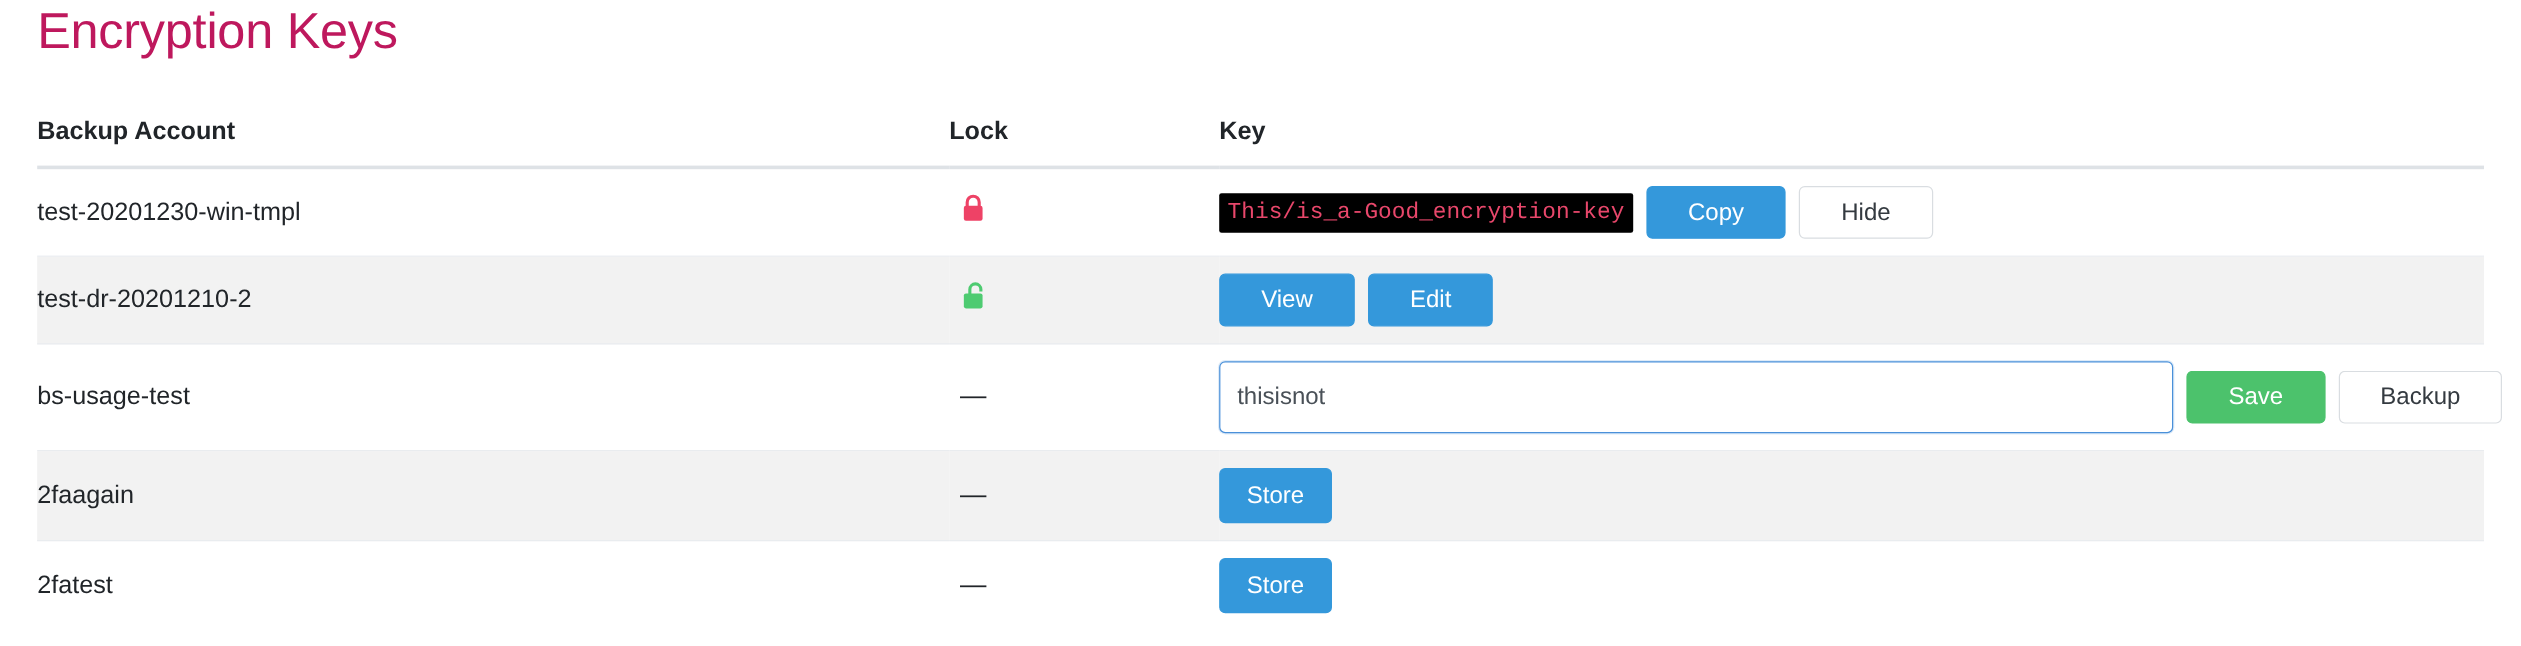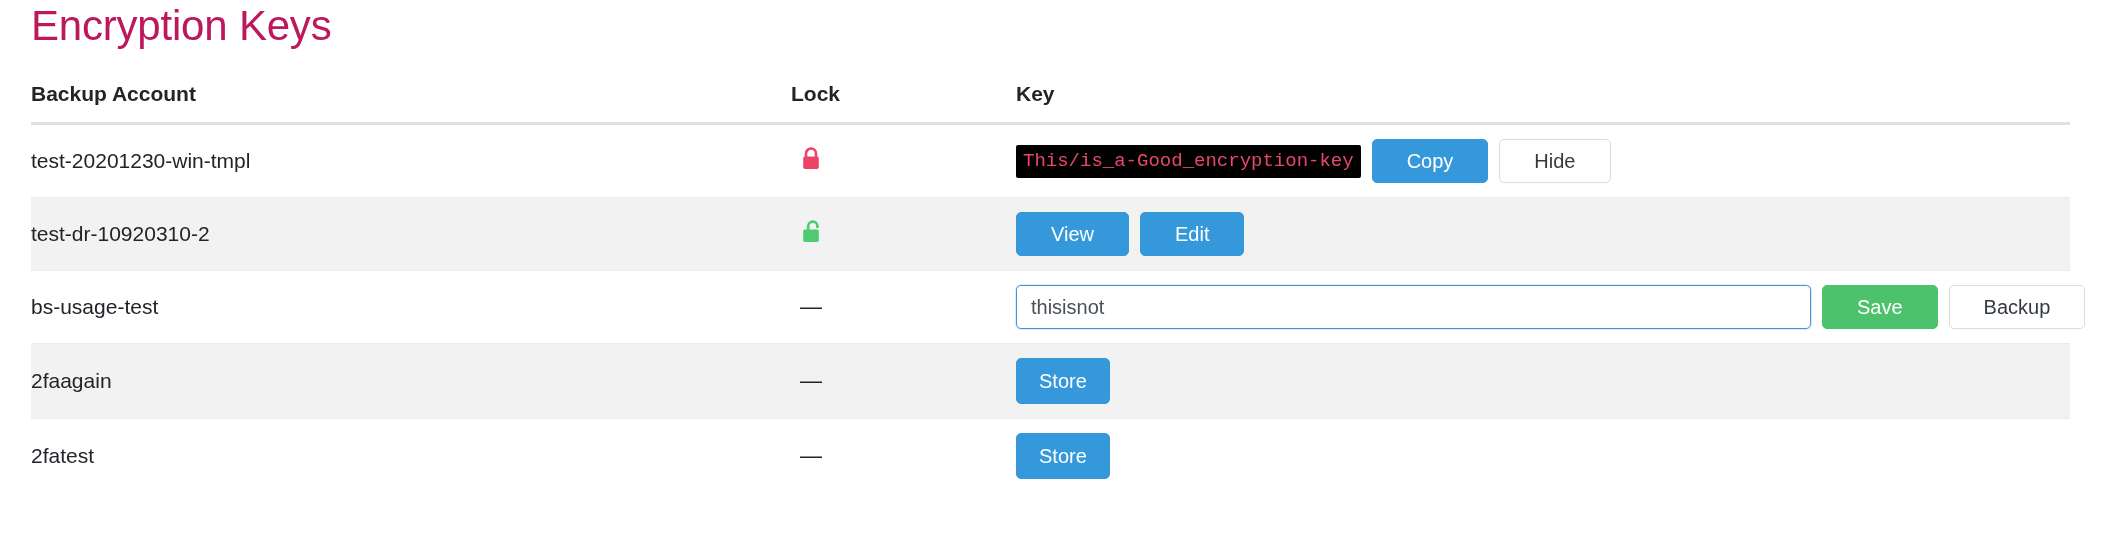--- a/index.html
+++ b/index.html
@@ -26,21 +26,21 @@
     font-weight: 400;
     color: #be185d;
     margin: 0;
     padding-top: 2px;
     letter-spacing: -0.2px;
     line-height: 1.15;
   }
   .keys-table {
     width: 100%;
     border-collapse: collapse;
-    margin-top: 32px;
+    margin-top: 48px;
     table-layout: fixed;
   }
   .keys-table th {
     text-align: left;
     font-size: 21px;
     font-weight: bold;
     color: #212529;
     padding: 0 0 16px 0;
     border-bottom: 3px solid #dee2e6;
     vertical-align: bottom;
@@ -125,21 +125,21 @@
   .btn-store { padding: 12px 22px; }
 
   .edit-row {
     display: flex;
     align-items: center;
     gap: 11px;
   }
   .key-input {
     flex: 0 0 auto;
     width: 795px;
-    height: 44px;
+    height: 60px;
     box-sizing: border-box;
     font-family: "Liberation Sans", sans-serif;
     font-size: 20px;
     color: #495057;
     padding: 6px 14px;
     border: 1px solid #4a90d9;
     border-radius: 5px;
     background: #ffffff;
     outline: none;
     box-shadow: 0 0 0 1px rgba(74,144,217,0.18);
@@ -180,21 +180,21 @@
         <td class="key-cell">
           <div class="key-inline">
             <code class="key-code">This/is_a-Good_encryption-key</code>
             <button class="btn btn-primary">Copy</button>
             <button class="btn btn-light">Hide</button>
           </div>
         </td>
       </tr>
 
       <tr class="striped">
-        <td class="account-name">test-dr-10920310-2</td>
+        <td class="account-name">test-dr-20201210-2</td>
         <td class="lock-cell">
           <span class="lock-wrap">
             <svg width="22" height="26" viewBox="0 0 22 26" aria-hidden="true">
               <path d="M8.2 11 V7.2 a4.6 4.6 0 0 1 9.2 0 V9" fill="none" stroke="#4ecb71" stroke-width="2.6"></path>
               <rect x="3.2" y="10.5" width="15.6" height="12.5" rx="1.8" fill="#4ecb71"></rect>
             </svg>
           </span>
         </td>
         <td class="key-cell">
           <div class="key-inline">

